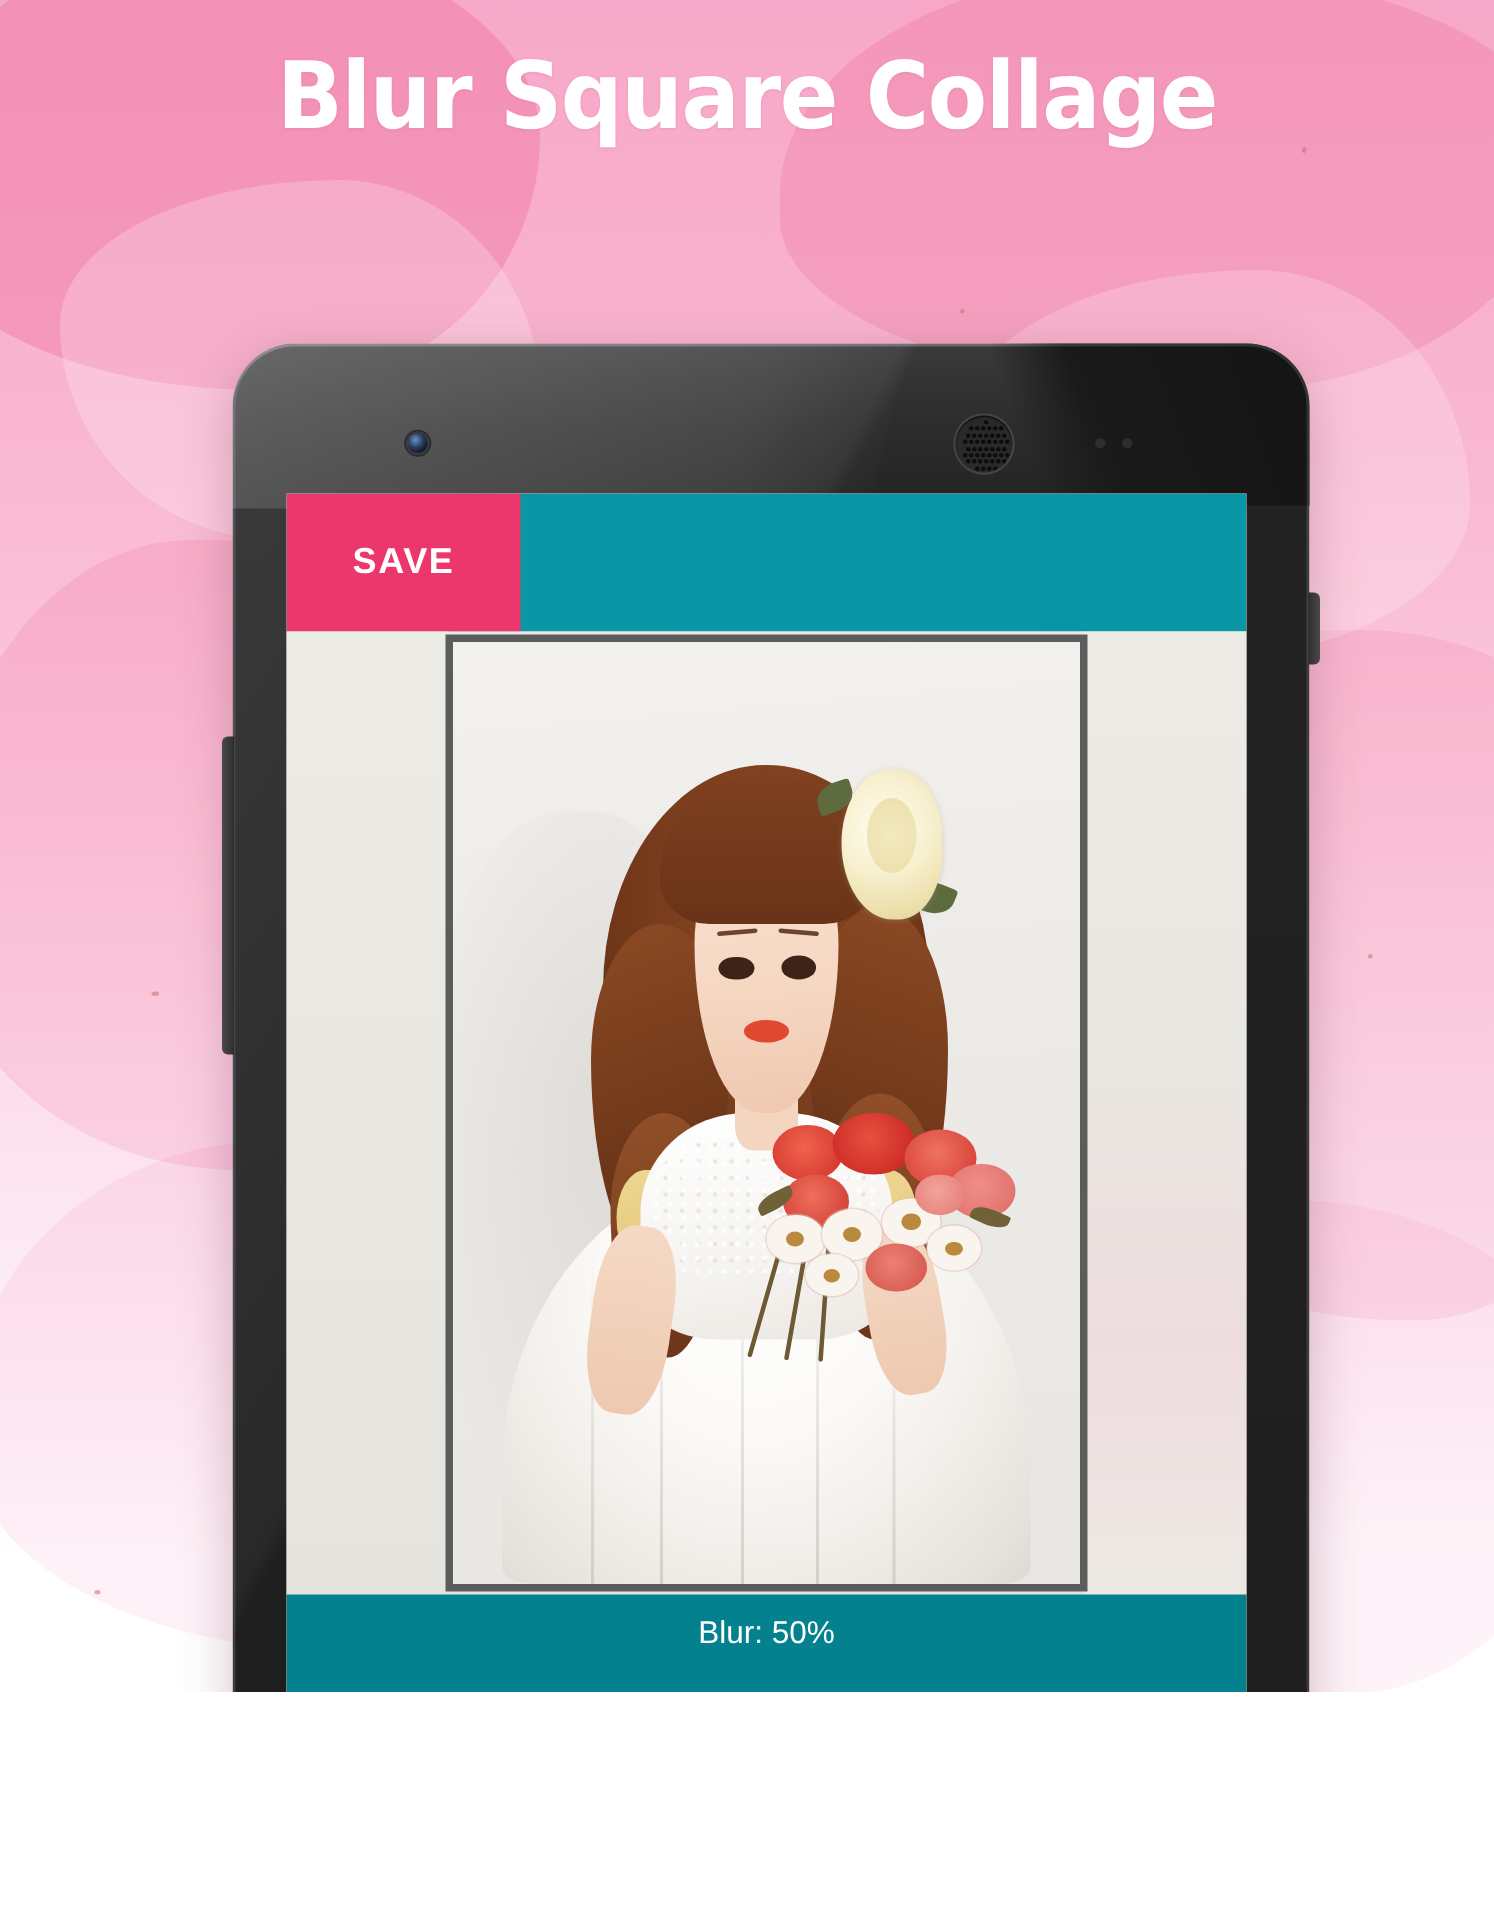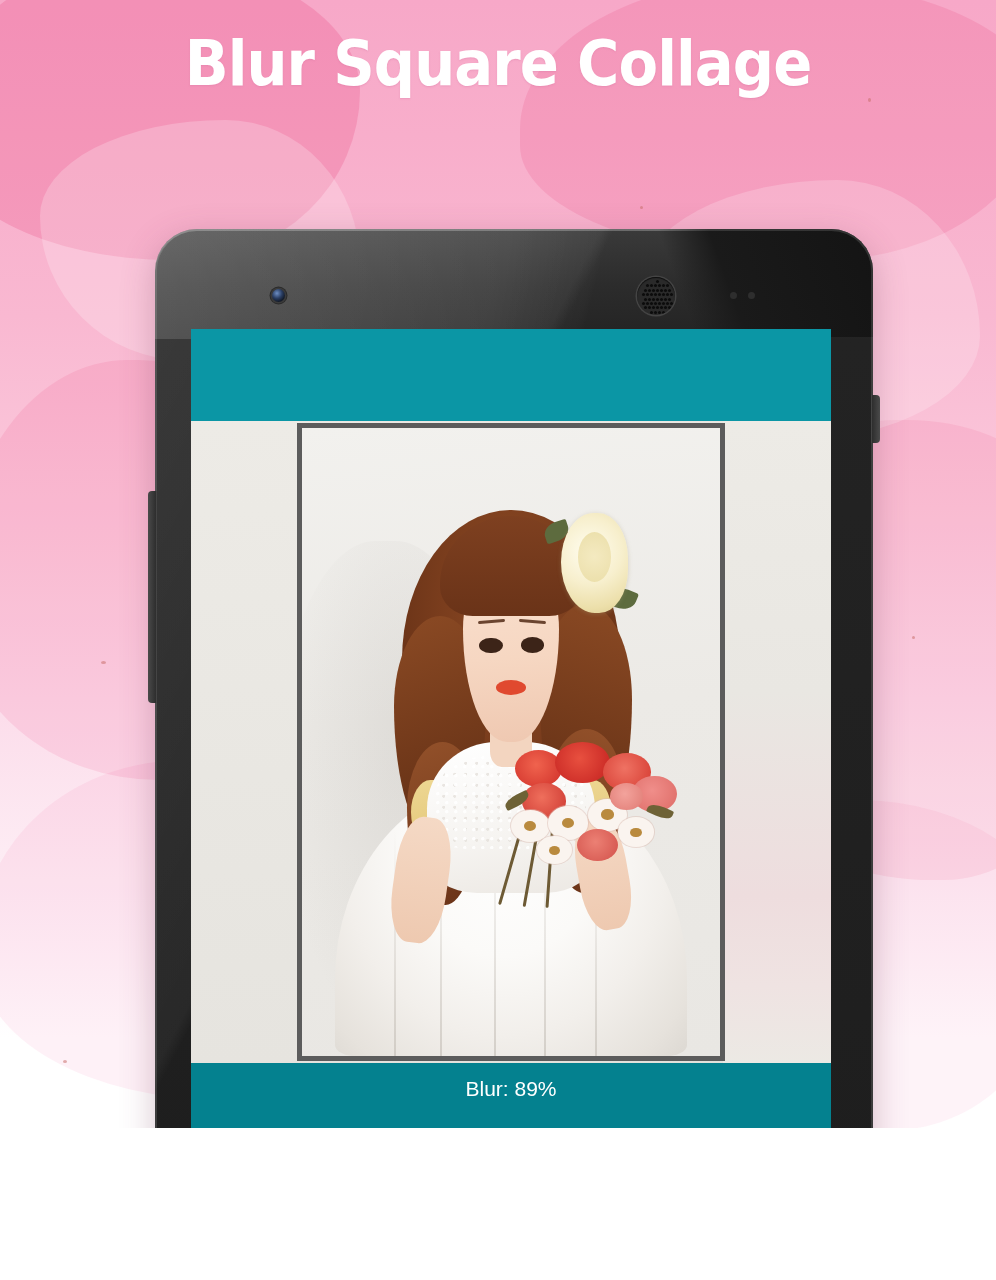--- a/index.html
+++ b/index.html
@@ -240,20 +240,23 @@
         <i style="left: 17px; top: 33.8px;"></i>
         <i style="left: 21px; top: 33.8px;"></i>
         <i style="left: 25px; top: 33.8px;"></i>
       </div>
     <div class="sensor a"></div>
     <div class="sensor b"></div>
 
     <div class="screen">
 
       <div class="appbar">
+        <div class="save-btn">
+          <span>SAVE</span>
+        </div>
       </div>
 
       <div class="canvas">
         <div class="blur-left"></div>
         <div class="blur-right"></div>
 
         <div class="photo-frame">
           <div class="photo">
             <div class="ph-shadowL"></div>
 
@@ -309,21 +312,21 @@
               <div class="fl" style="left:36%;top:46%;width:22%;height:17%;background:radial-gradient(circle at 45% 40%,#ec8074,#d2514a);"></div>
               <div class="fl" style="left:54%;top:22%;width:18%;height:14%;background:radial-gradient(circle at 45% 40%,#f3a39c,#e07b74);"></div>
               <div class="leaf" style="left:-4%;top:28%;width:14%;height:6%;transform:rotate(-26deg);background:#6e6236;"></div>
               <div class="leaf" style="left:74%;top:34%;width:14%;height:6%;transform:rotate(24deg);background:#6e6236;"></div>
             </div>
           </div>
         </div>
       </div>
 
       <div class="blurpanel">
-        <div class="blurlabel">Blur: 89%</div>
+        <div class="blurlabel">Blur: 50%</div>
         <div class="slider">
           <div class="track"></div>
           <div class="track-fill" id="sfill" style="width: 50%;"></div>
           <div class="thumb" id="sthumb" style="left: 50%;"></div>
         </div>
       </div>
 
       <div class="toolbar">
 
         <div class="tool active">

